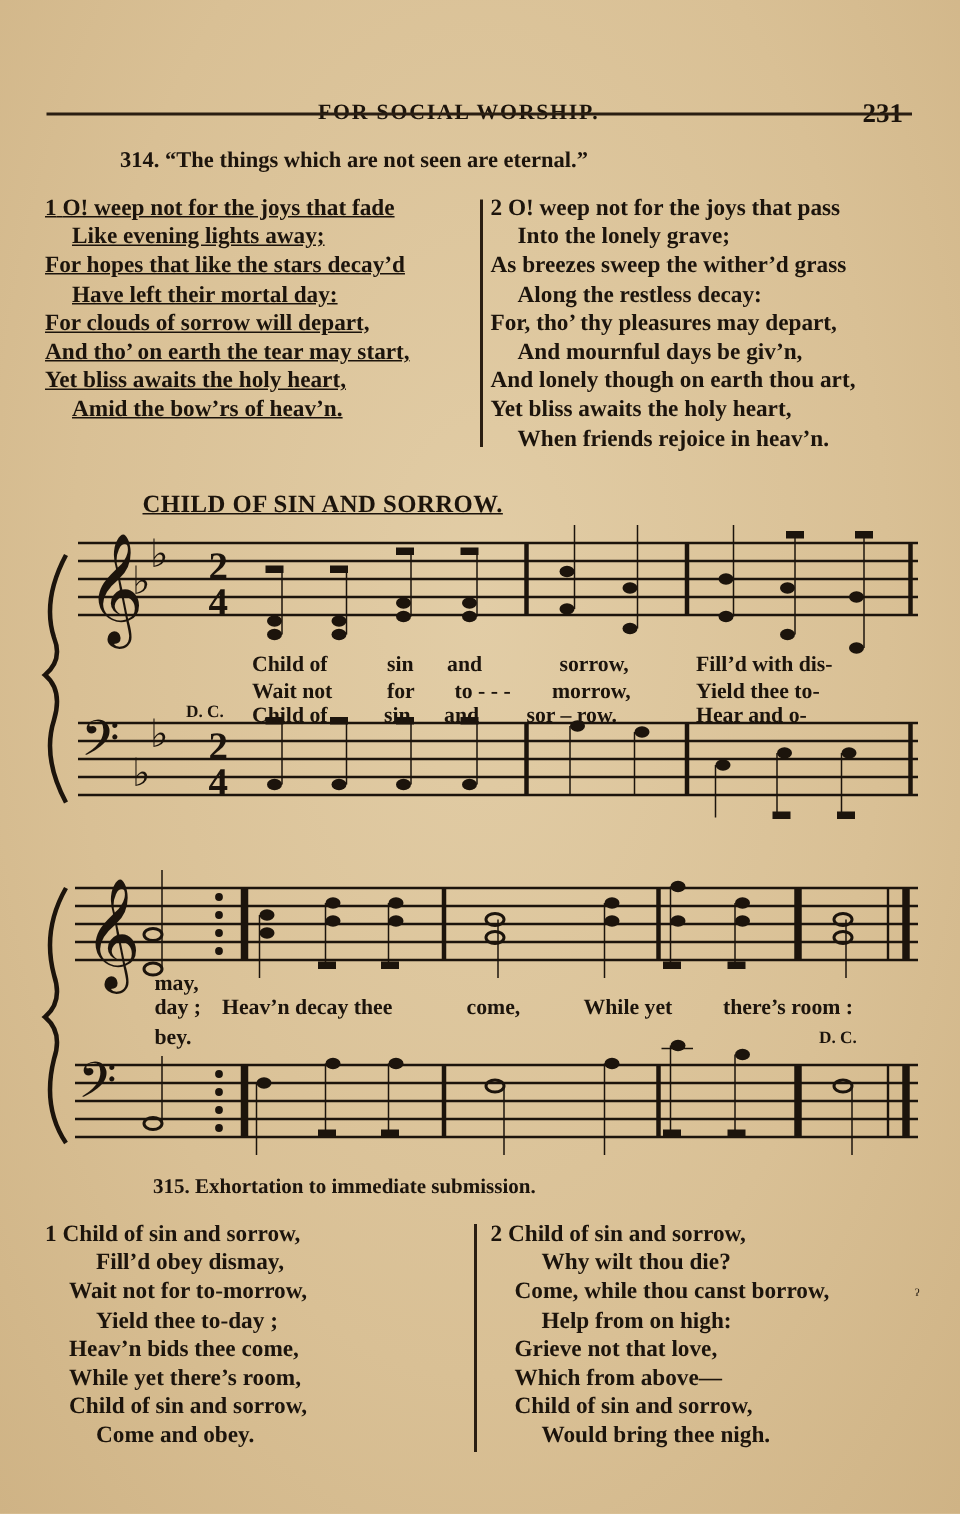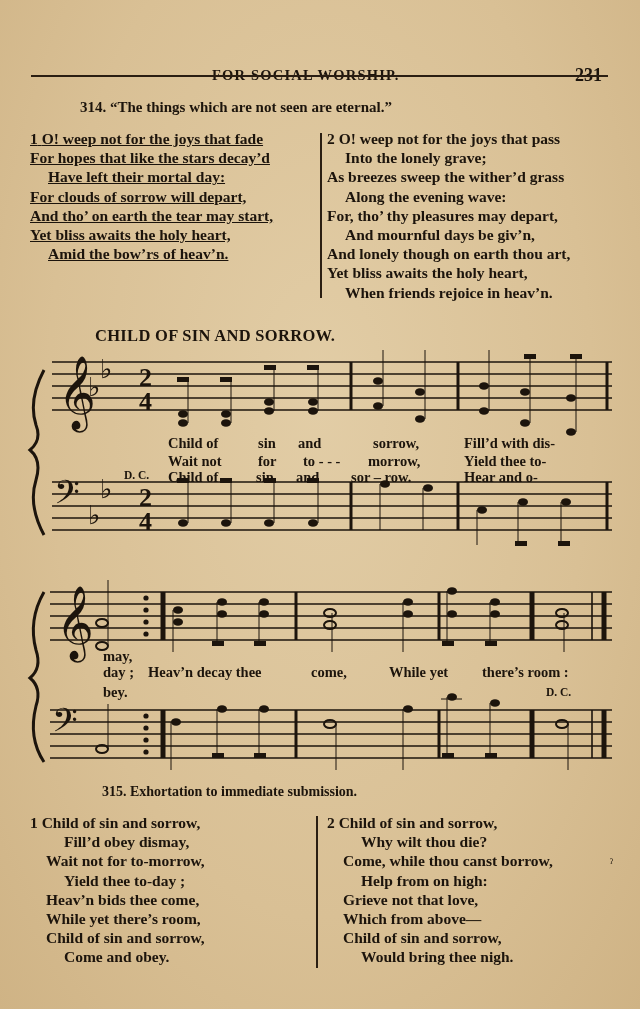--- a/index.html
+++ b/index.html
@@ -23,53 +23,54 @@
   .verse .line { display: block; height: 19.2px; }
   .verse .indent { padding-left: 18px; }
   .v314a { left: 30px; top: 129px; text-decoration: underline; }
   .v314b { left: 327px; top: 129px; }
   .v315a { left: 30px; top: 813px; font-weight: normal; font-size: 15.5px; }
   .v315b { left: 327px; top: 813px; font-weight: normal; font-size: 15.5px; }
   .v315a .line, .v315b .line { font-weight: bold; }
   .col-divider { width: 2px; background: #2a1e12; }
   .div314 { left: 320px; top: 133px; height: 165px; }
   .div315 { left: 316px; top: 816px; height: 152px; }
-  .tune-title { left: 95px; top: 326px; font-size: 16.5px; font-weight: bold; letter-spacing: 0.3px; }
+  .tune-title { left: 95px; top: 326px; font-size: 16.5px; font-weight: bold; letter-spacing: 0.3px; text-decoration: underline; }
   .lyric { font-size: 14.5px; font-weight: bold; white-space: nowrap; }
   .stray-mark { left: 610px; top: 856px; font-size: 12px; }
   svg text { font-family: "Liberation Serif", "DejaVu Serif", serif; }
 </style>
 </head>
 <body>
 
 <div class="abs running-head">
   <span class="running-title">FOR SOCIAL WORSHIP.</span>
   <span class="page-number">231</span>
 </div>
 <div class="abs rule"></div>
 
 <div class="abs hymn-heading h314">314. “The things which are not seen are eternal.”</div>
 
 <div class="abs verse v314a">
   <span class="line"><span>1</span> <span>O!  weep not for the joys that fade</span></span>
+  <span class="line indent">Like evening lights away;</span>
   <span class="line">For hopes that like the stars decay’d</span>
   <span class="line indent">Have left their mortal day:</span>
   <span class="line">For clouds of sorrow will depart,</span>
   <span class="line">And tho’ on earth the tear may start,</span>
   <span class="line">Yet bliss awaits the holy heart,</span>
   <span class="line indent">Amid the bow’rs of heav’n.</span>
 </div>
 
 <div class="abs col-divider div314"></div>
 
 <div class="abs verse v314b">
   <span class="line"><span>2</span> <span>O!  weep not for the joys  that pass</span></span>
   <span class="line indent">Into the lonely grave;</span>
   <span class="line">As breezes sweep the wither’d grass</span>
-  <span class="line indent">Along the evening wave:</span>
+  <span class="line indent">Along the restless decay:</span>
   <span class="line">For, tho’ thy pleasures may depart,</span>
   <span class="line indent">And mournful days be giv’n,</span>
   <span class="line">And lonely though on earth thou art,</span>
   <span class="line">Yet bliss awaits the holy heart,</span>
   <span class="line indent">When friends rejoice in heav’n.</span>
 </div>
 
 <div class="abs tune-title">CHILD OF SIN AND SORROW.</div>
 
 <svg class="abs" style="left:0;top:340px" width="640" height="230">

